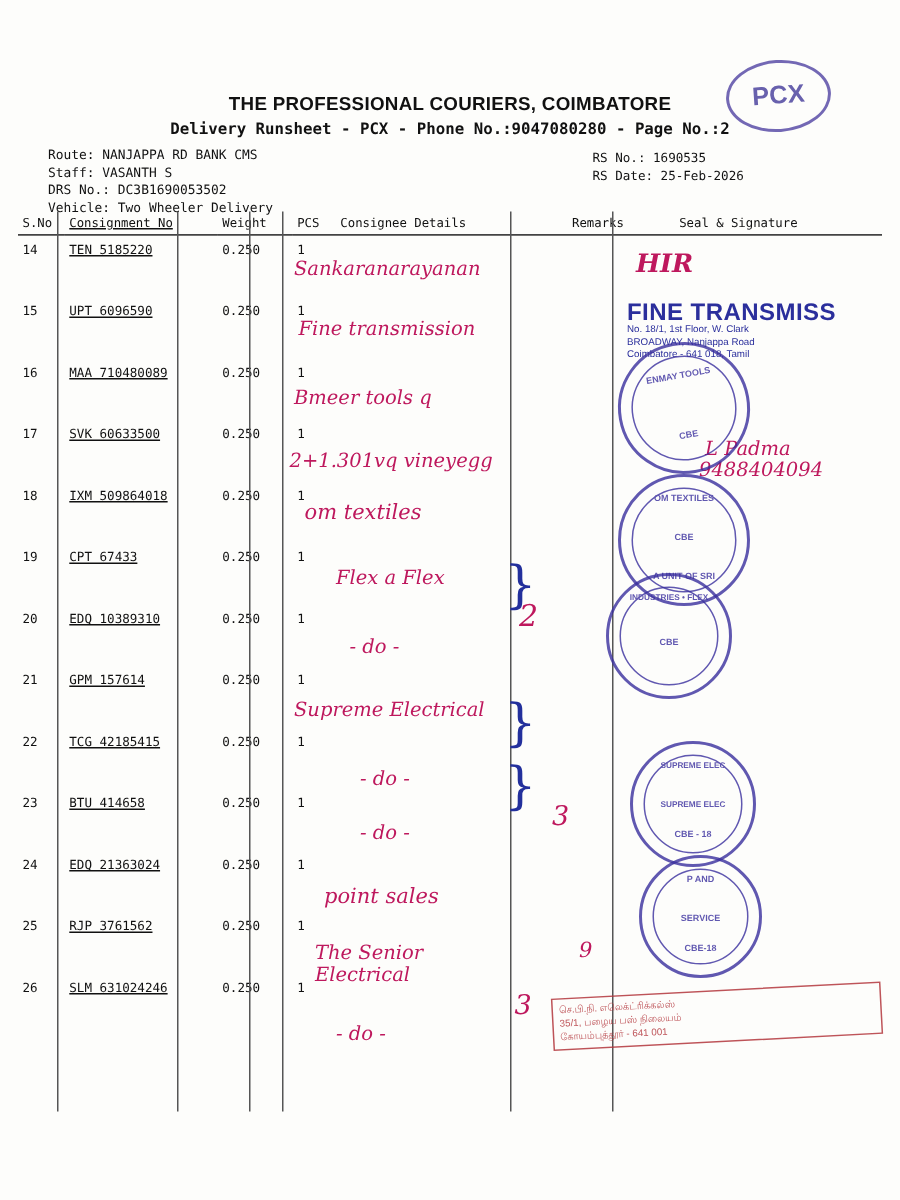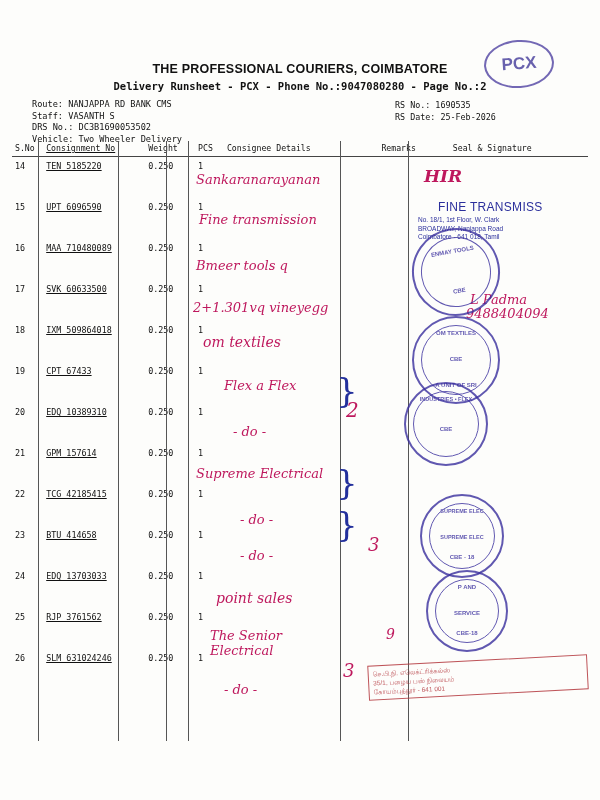--- a/index.html
+++ b/index.html
@@ -287,21 +287,21 @@
         <td class="c-sno">23</td>
         <td class="c-cn">BTU 414658</td>
         <td class="c-wt">0.250</td>
         <td class="c-pcs">1</td>
         <td class="c-cons"></td>
         <td class="c-rem"></td>
         <td class="c-seal"></td>
       </tr>
       <tr>
         <td class="c-sno">24</td>
-        <td class="c-cn">EDQ 13703033</td>
+        <td class="c-cn">EDQ 21363024</td>
         <td class="c-wt">0.250</td>
         <td class="c-pcs">1</td>
         <td class="c-cons"></td>
         <td class="c-rem"></td>
         <td class="c-seal"></td>
       </tr>
       <tr>
         <td class="c-sno">25</td>
         <td class="c-cn">RJP 3761562</td>
         <td class="c-wt">0.250</td>
@@ -349,21 +349,21 @@
 
   <div class="hw" style="left:346px; top:398px; font-size:20px;">2</div>
   <div class="hw" style="left:368px; top:534px; font-size:18px;">3</div>
   <div class="hw" style="left:386px; top:626px; font-size:14px;">9</div>
   <div class="hw" style="left:343px; top:660px; font-size:18px;">3</div>
 
   <div class="hw" style="left:424px; top:166px; font-size:17px; font-weight:bold;">HIR</div>
   <div class="hw" style="left:470px; top:292px; font-size:13px;">L Padma</div>
   <div class="hw" style="left:466px; top:306px; font-size:13px;">9488404094</div>
 
-  <div class="fine-t" style="left:438px; top:200px; font-size:12px; font-weight:normal; letter-spacing:0.3px;">FINE TRANSMISS</div>
+  <div class="fine-t" style="left:418px; top:200px; font-size:16px; font-weight:bold; letter-spacing:0.3px;">FINE TRANSMISS</div>
   <div class="fine-t" style="left:418px; top:216px; font-size:6.5px; line-height:8.5px; white-space:pre;">No. 18/1, 1st Floor, W. Clark
 BROADWAY, Nanjappa Road
 Coimbatore - 641 018, Tamil</div>
 
   <div class="stamp-circle" style="left:412px; top:228px; width:84px; height:84px; transform:rotate(-10deg);">
     <div class="inner"></div>
     <div class="stamp-txt" style="top:18px;">ENMAY TOOLS</div>
     <div class="stamp-txt" style="top:58px;">CBE</div>
   </div>
 

